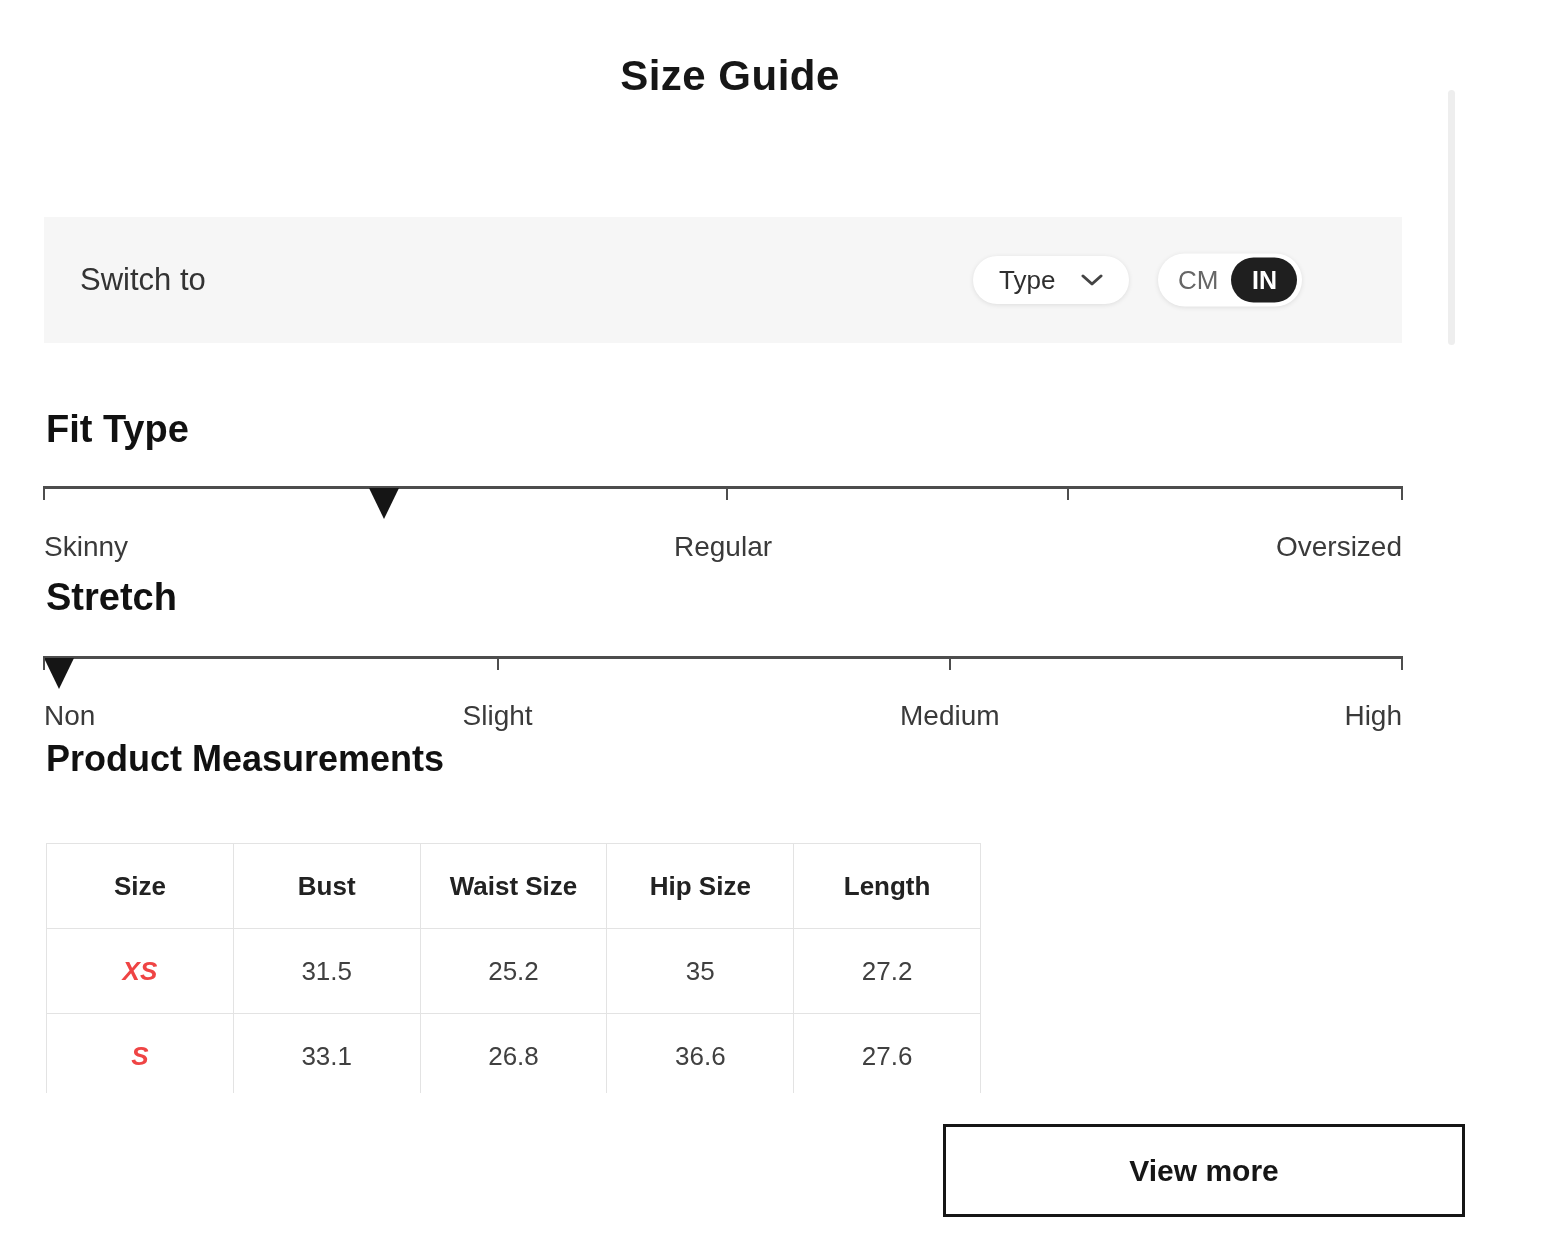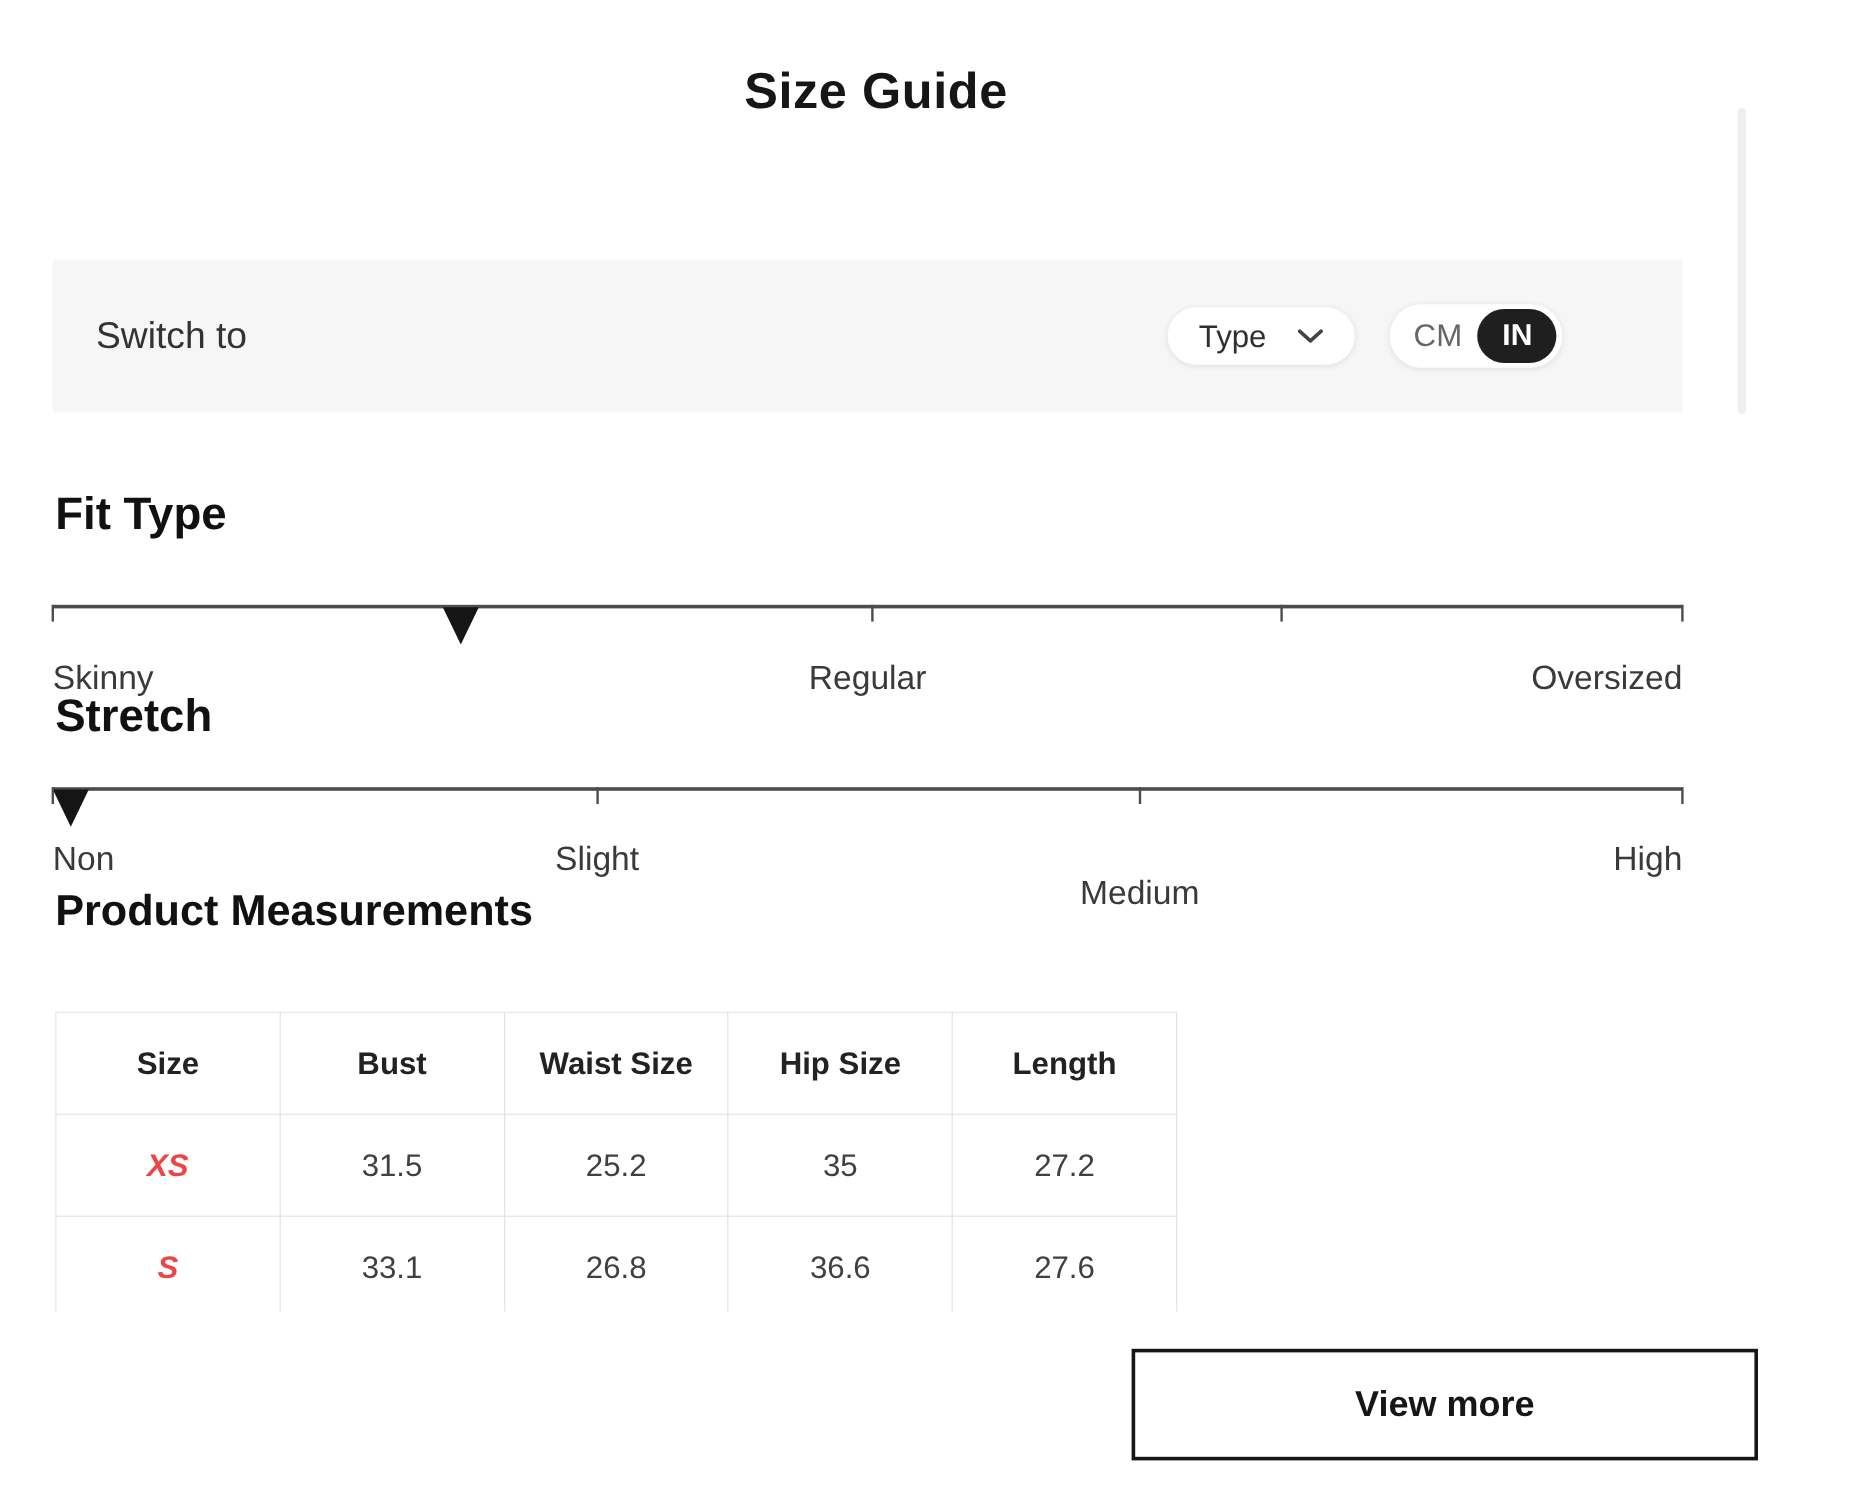--- a/index.html
+++ b/index.html
@@ -29,34 +29,34 @@
     display:flex; align-items:center; justify-content:center; }
 
   
   .sec-heading { position:absolute; left:46px; font-weight:700; color:#111; line-height:1.05; }
   .h-fit { top:410px; font-size:38px; }
   .h-stretch { top:578px; font-size:38px; }
   .h-measure { top:740px; font-size:36px; }
 
   
   .slider { position:absolute; left:44px; width:1358px; height:86px; }
-  .slider-fit { top:486px;margin-top:18px; }
+  .slider-fit { top:486px; }
   .slider-stretch { top:656px;text-align:center; }
   .track { position:absolute; left:0; right:0; top:0; height:3px; background:#4d4d4d; }
   .tick { position:absolute; top:0; width:2px; height:14px; background:#4d4d4d; transform:translateX(-50%); }
   .marker { position:absolute; top:2px; width:0; height:0; transform:translateX(-50%);
     border-left:15px solid transparent; border-right:15px solid transparent; border-top:31px solid #151515; }
   .slider-label { position:absolute; font-size:28px; color:#3a3a3a; white-space:nowrap; }
   .slider-fit .slider-label { top:45px; }
   .slider-stretch .slider-label { top:44px; }
   .lab-left { left:0; }
   .lab-right { right:0; }
   .lab-c50 { left:50%; transform:translateX(-50%); }
   .lab-c33 { left:33.4%; transform:translateX(-50%); }
-  .lab-c67 { left:66.7%; transform:translateX(-50%);margin-top:28px; }
+  .lab-c67 { left:66.7%; transform:translateX(-50%); }
 
   
   .table-wrap { position:absolute; left:46px; top:843px; width:936px; height:250px; overflow:hidden; }
   table { border-collapse:collapse; width:935px; table-layout:fixed; }
   th, td { border:1px solid #e3e3e3; height:85px; text-align:center; vertical-align:middle; font-size:26px; }
   th { font-weight:700; color:#222; background:#fff; }
   td { color:#404040; }
   td.size-cell { font-weight:700; color:#ef4444;font-style:italic; }
 
   

